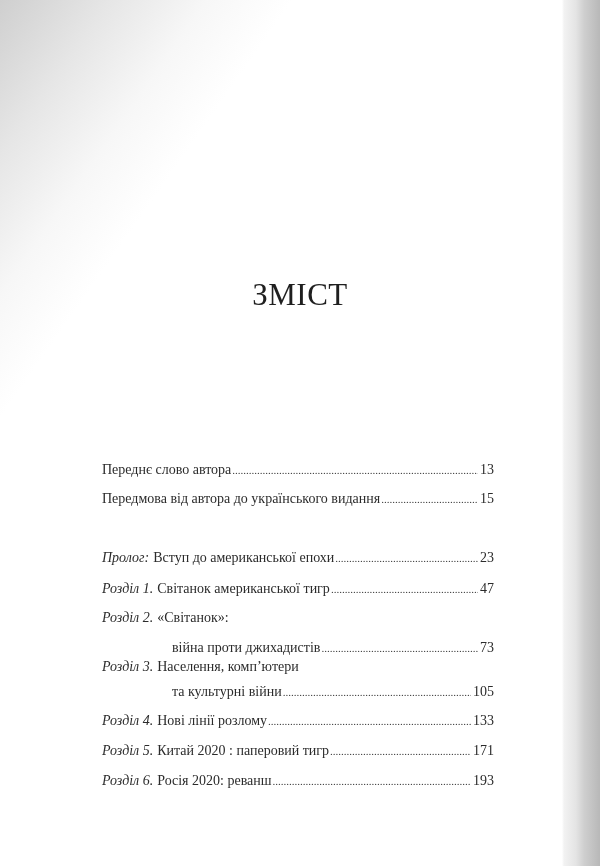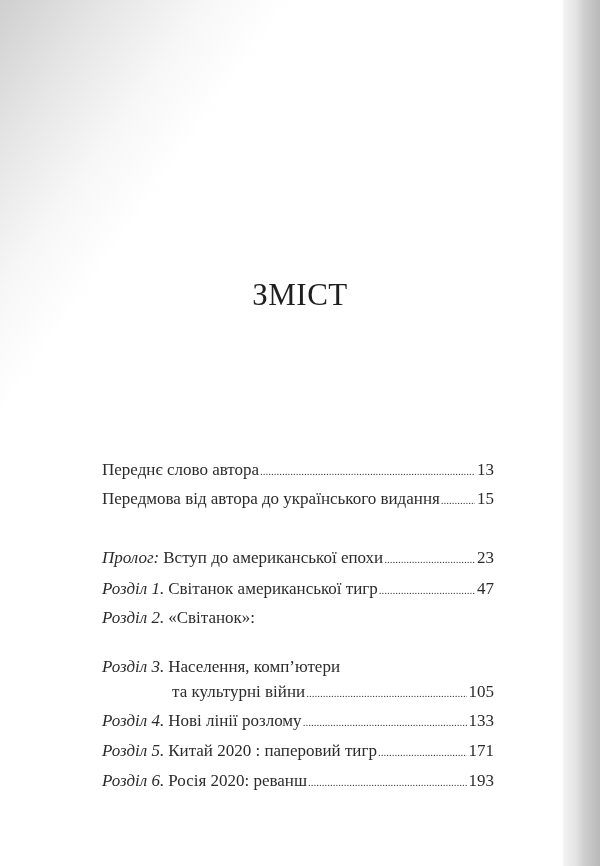--- a/index.html
+++ b/index.html
@@ -40,21 +40,21 @@
       position: absolute;
       left: 102px;
       width: 392px;
       top: 0;
     }
     .entry {
       position: absolute;
       left: 0;
       width: 392px;
       font-family: "Liberation Serif", "DejaVu Serif", serif;
-      font-size: 17px;
+      font-size: 14px;
       line-height: 20px;
       color: #2b2b2b;
     }
     .line {
       display: flex;
       align-items: baseline;
       width: 100%;
       white-space: nowrap;
     }
     .line.cont {
@@ -125,20 +125,25 @@
         <span class="leader"></span>
         <span class="page-num">47</span>
       </div>
     </div>
 
     <div class="entry" style="top:608px;">
       <div class="line">
         <span class="prefix">Розділ 2.</span>
         <span class="text">«Світанок»:</span>
       </div>
+      <div class="line cont">
+        <span class="text">війна проти джихадистів</span>
+        <span class="leader"></span>
+        <span class="page-num">73</span>
+      </div>
     </div>
 
     <div class="entry" style="top:657px;">
       <div class="line">
         <span class="prefix">Розділ 3.</span>
         <span class="text">Населення, комп’ютери</span>
       </div>
       <div class="line cont" style="margin-top:5px;">
         <span class="text">та культурні війни</span>
         <span class="leader"></span>

